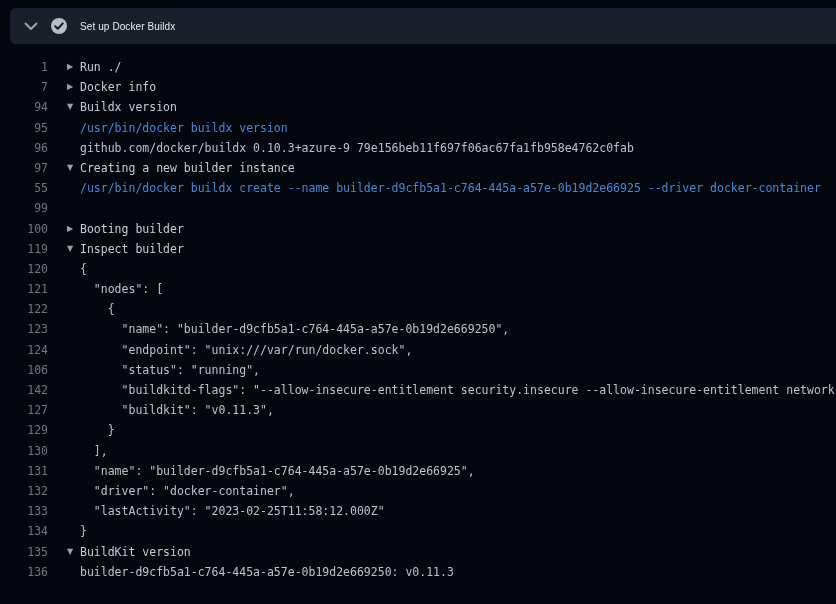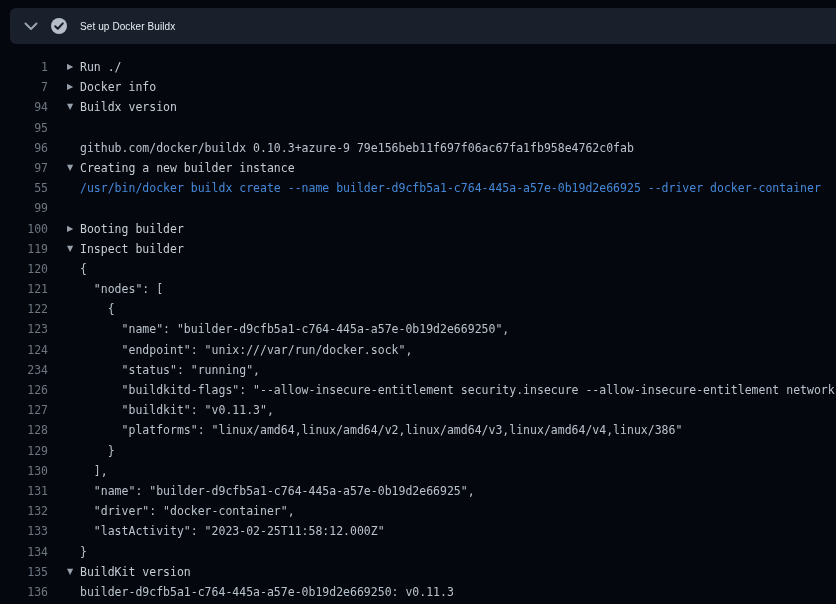--- a/index.html
+++ b/index.html
@@ -86,36 +86,35 @@
       <path d="M5.2 9.2 L7.8 11.8 L12.8 6.4" fill="none" stroke="#171c26" stroke-width="2" stroke-linecap="round" stroke-linejoin="round"></path>
     </svg>
   </span>
   <span class="step-title">Set up Docker Buildx</span>
 </div>
 
 <div class="log">
     <div class="line group"><span class="num">1</span><span class="gutter">▶</span><span class="txt">Run ./</span></div>
     <div class="line group"><span class="num">7</span><span class="gutter">▶</span><span class="txt">Docker info</span></div>
     <div class="line group"><span class="num">94</span><span class="gutter">▼</span><span class="txt">Buildx version</span></div>
-    <div class="line"><span class="num">95</span><span class="gutter"></span></div>
+    <div class="line"><span class="num">95</span><span class="gutter"></span><span class="txt cmd">/usr/bin/docker buildx version</span></div>
     <div class="line"><span class="num">96</span><span class="gutter"></span><span class="txt">github.com/docker/buildx 0.10.3+azure-9 79e156beb11f697f06ac67fa1fb958e4762c0fab</span></div>
     <div class="line group"><span class="num">97</span><span class="gutter">▼</span><span class="txt">Creating a new builder instance</span></div>
     <div class="line"><span class="num">55</span><span class="gutter"></span><span class="txt cmd">/usr/bin/docker buildx create --name builder-d9cfb5a1-c764-445a-a57e-0b19d2e66925 --driver docker-container</span></div>
     <div class="line"><span class="num">99</span><span class="gutter"></span></div>
     <div class="line group"><span class="num">100</span><span class="gutter">▶</span><span class="txt">Booting builder</span></div>
     <div class="line group"><span class="num">119</span><span class="gutter">▼</span><span class="txt">Inspect builder</span></div>
     <div class="line"><span class="num">120</span><span class="gutter"></span><span class="txt">{</span></div>
     <div class="line"><span class="num">121</span><span class="gutter"></span><span class="txt">  "nodes": [</span></div>
     <div class="line"><span class="num">122</span><span class="gutter"></span><span class="txt">    {</span></div>
     <div class="line"><span class="num">123</span><span class="gutter"></span><span class="txt">      "name": "builder-d9cfb5a1-c764-445a-a57e-0b19d2e669250",</span></div>
     <div class="line"><span class="num">124</span><span class="gutter"></span><span class="txt">      "endpoint": "unix:///var/run/docker.sock",</span></div>
-    <div class="line"><span class="num">234</span><span class="gutter"></span><span class="txt">      "status": "running",</span></div>
-    <div class="line"><span class="num">126</span><span class="gutter"></span><span class="txt">      "buildkitd-flags": "--allow-insecure-entitlement security.insecure --allow-insecure-entitlement network</span></div>
+    <div class="line"><span class="num">106</span><span class="gutter"></span><span class="txt">      "status": "running",</span></div>
+    <div class="line"><span class="num">142</span><span class="gutter"></span><span class="txt">      "buildkitd-flags": "--allow-insecure-entitlement security.insecure --allow-insecure-entitlement network</span></div>
     <div class="line"><span class="num">127</span><span class="gutter"></span><span class="txt">      "buildkit": "v0.11.3",</span></div>
-    <div class="line"><span class="num">128</span><span class="gutter"></span><span class="txt">      "platforms": "linux/amd64,linux/amd64/v2,linux/amd64/v3,linux/amd64/v4,linux/386"</span></div>
     <div class="line"><span class="num">129</span><span class="gutter"></span><span class="txt">    }</span></div>
     <div class="line"><span class="num">130</span><span class="gutter"></span><span class="txt">  ],</span></div>
     <div class="line"><span class="num">131</span><span class="gutter"></span><span class="txt">  "name": "builder-d9cfb5a1-c764-445a-a57e-0b19d2e66925",</span></div>
     <div class="line"><span class="num">132</span><span class="gutter"></span><span class="txt">  "driver": "docker-container",</span></div>
     <div class="line"><span class="num">133</span><span class="gutter"></span><span class="txt">  "lastActivity": "2023-02-25T11:58:12.000Z"</span></div>
     <div class="line"><span class="num">134</span><span class="gutter"></span><span class="txt">}</span></div>
     <div class="line group"><span class="num">135</span><span class="gutter">▼</span><span class="txt">BuildKit version</span></div>
     <div class="line"><span class="num">136</span><span class="gutter"></span><span class="txt">builder-d9cfb5a1-c764-445a-a57e-0b19d2e669250: v0.11.3</span></div>
   </div>
 

